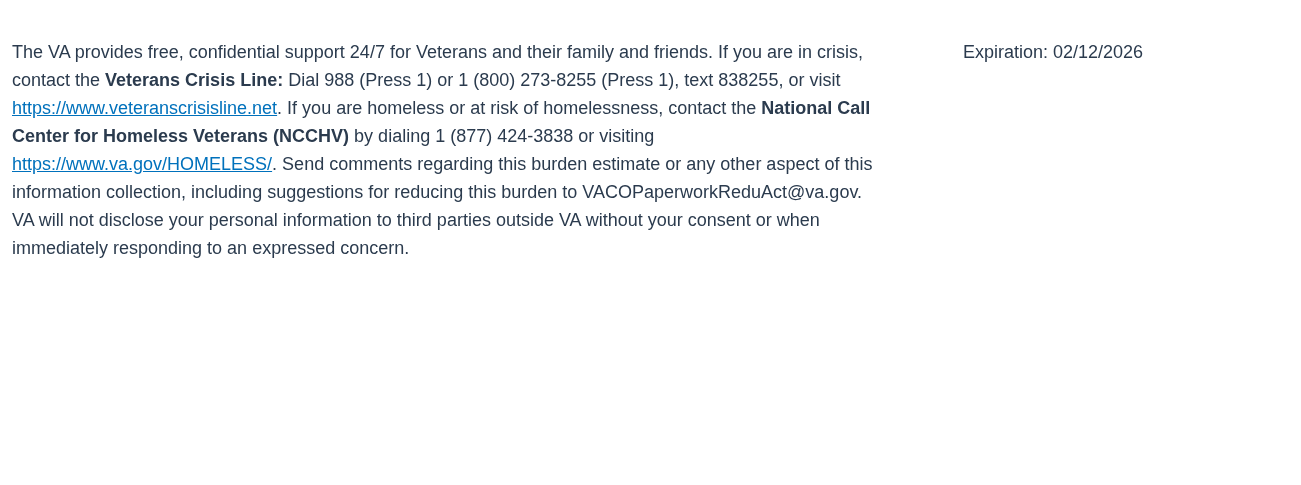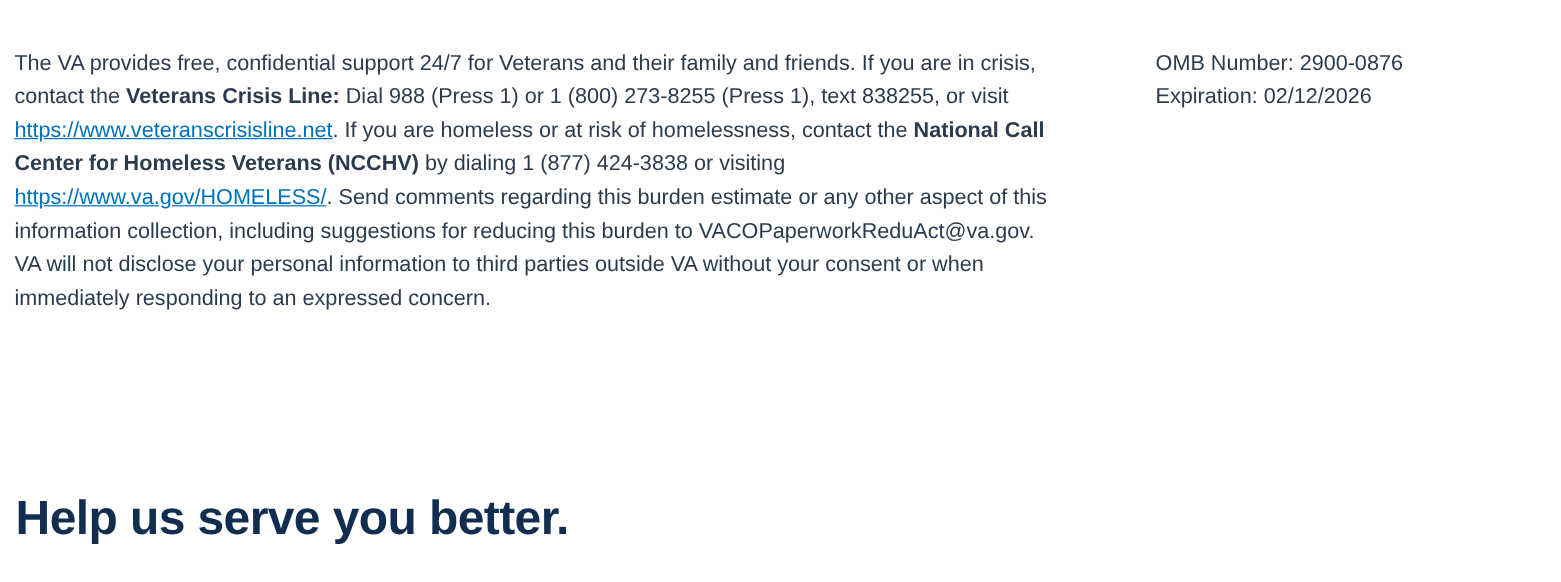--- a/index.html
+++ b/index.html
@@ -55,18 +55,16 @@
     color: var(--heading-color, #112e51);
   }
 </style>
 </head>
 <body>
 
 <div class="page">
   <div class="top-row">
     <p class="intro"><span>The VA provides free, confidential support 24/7 for Veterans and their family and friends. If you are in crisis, contact the </span><strong>Veterans Crisis Line:</strong><span> Dial 988 (Press 1) or 1 (800) 273-8255 (Press 1), text 838255, or visit </span><a href="#">https://www.veteranscrisisline.net</a><span>. If you are homeless or at risk of homelessness, contact the </span><strong>National Call Center for Homeless Veterans (NCCHV)</strong><span> by dialing 1 (877) 424-3838 or visiting </span><a href="#">https://www.va.gov/HOMELESS/</a><span>. Send comments regarding this burden estimate or any other aspect of this information collection, including suggestions for reducing this burden to VACOPaperworkReduAct@va.gov. VA will not disclose your personal information to third parties outside VA without your consent or when immediately responding to an expressed concern.</span></p>
     <div class="omb-info">
-      <div>OMB Number: 2900-0876</div>
       <div>Expiration: 02/12/2026</div>
     </div>
   </div>
-  <h1 class="heading">Help us serve you better.</h1>
 </div>
 
 </body></html>

